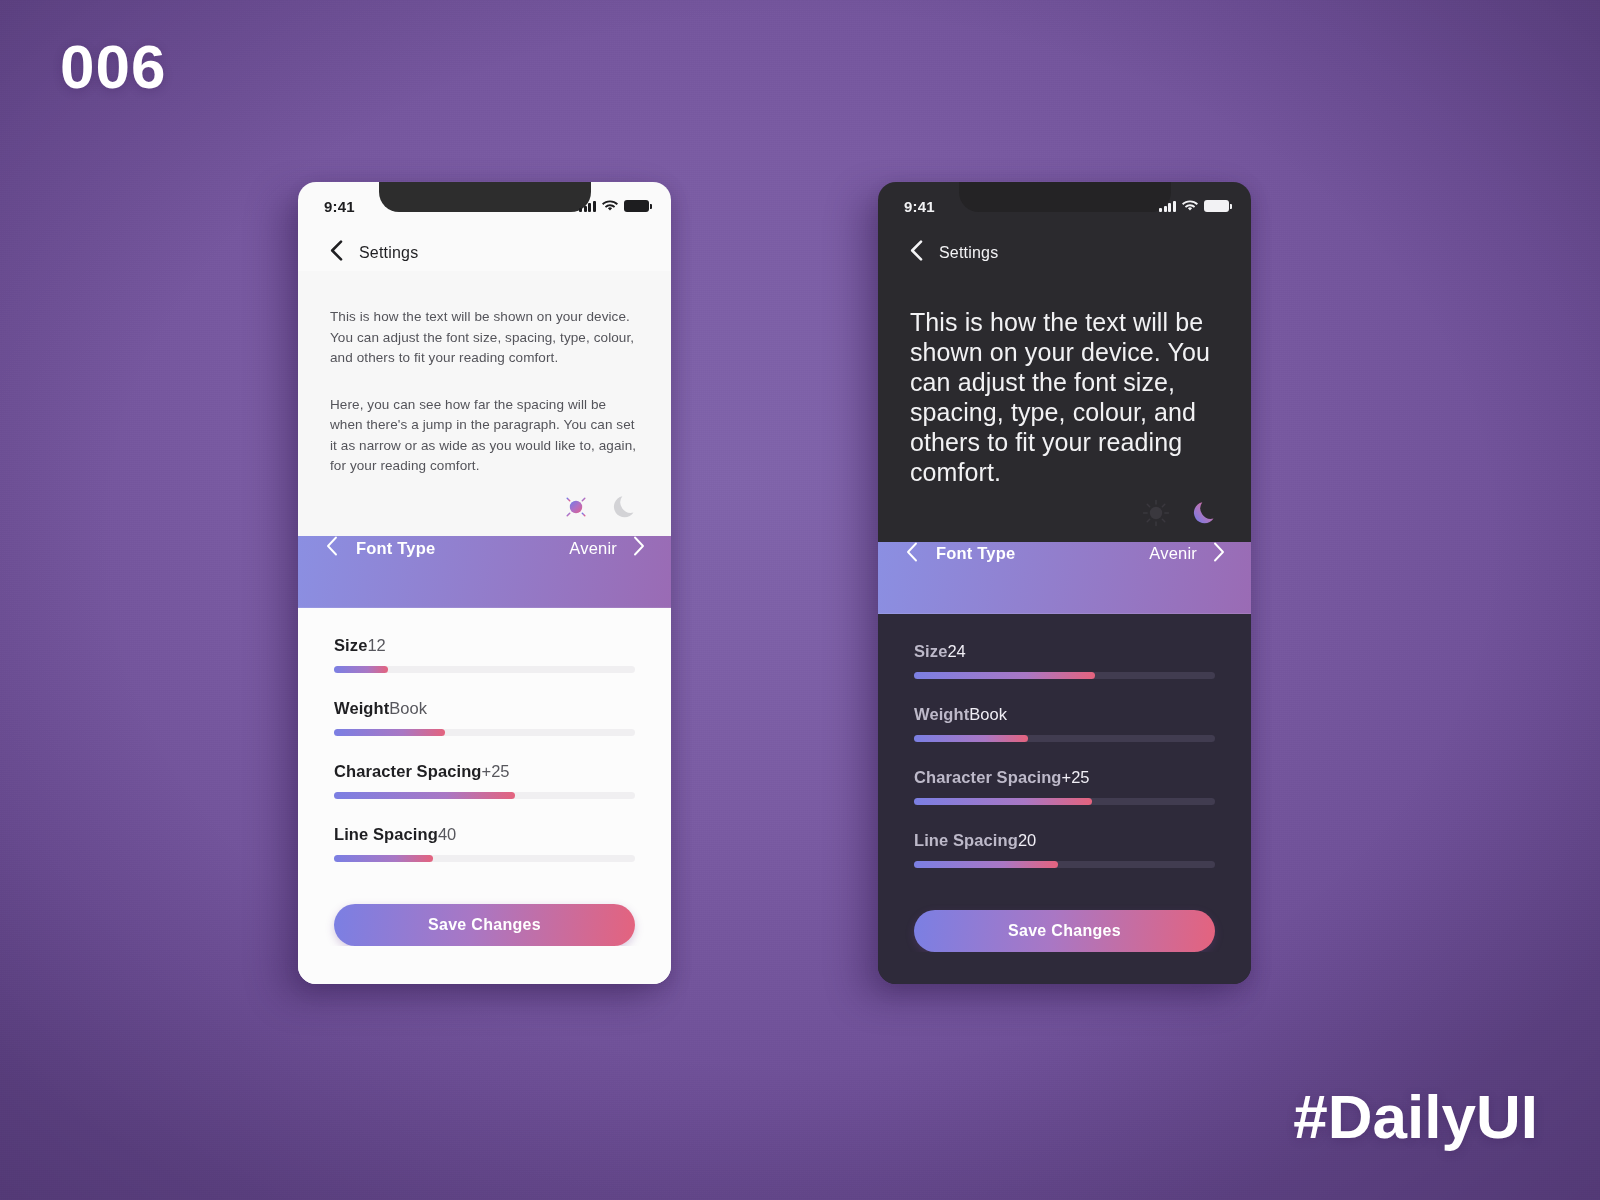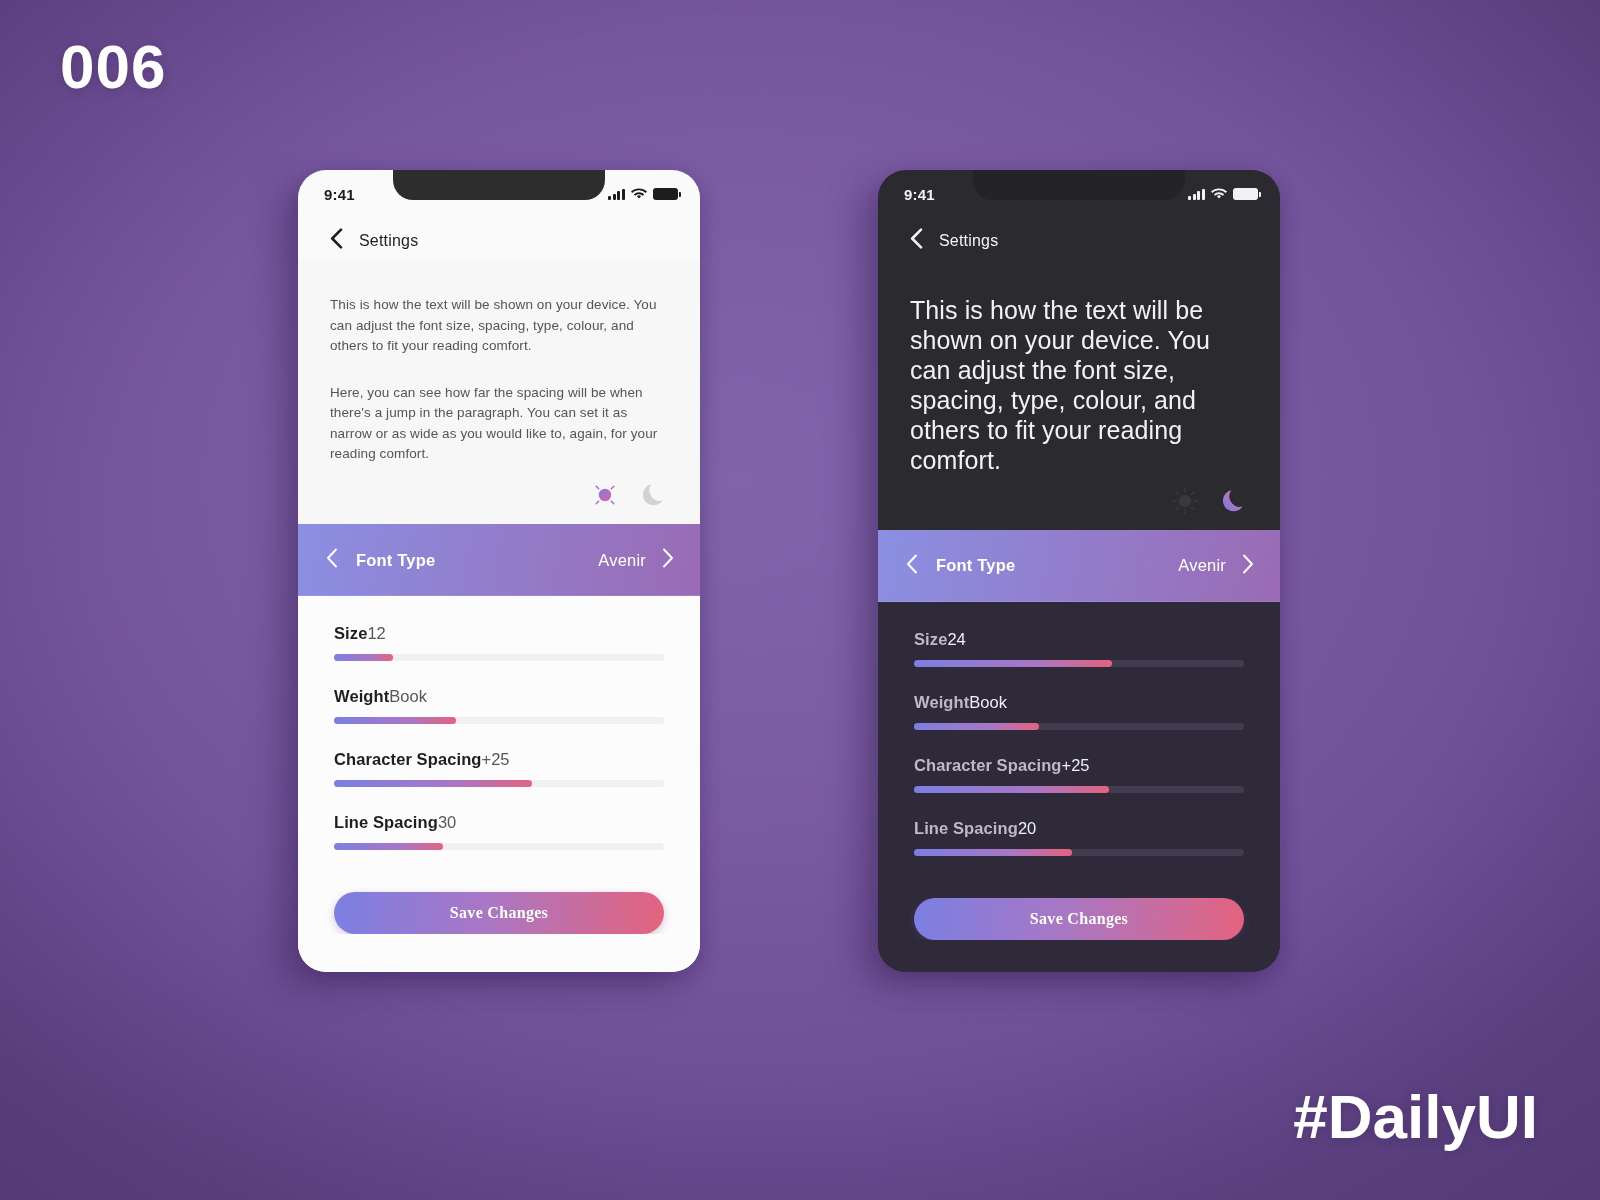--- a/index.html
+++ b/index.html
@@ -55,24 +55,24 @@
     font-weight: 700;
     color: #ffffff;
     letter-spacing: 0px;
     line-height: 1;
     text-shadow: 0 2px 10px rgba(50,25,80,.25);
   }
 
   
   .phone {
     position: absolute;
-    top: 170px;
-    width: 402px;
+    top: 182px;
+    width: 373px;
     height: 802px;
-    border-radius: 28px;
+    border-radius: 18px;
     overflow: hidden;
     box-shadow: -18px 14px 34px rgba(45,22,72,.36), 4px 6px 18px rgba(45,22,72,.20);
   }
   .phone.light { left: 298px; background: #fafafa; }
   .phone.dark  { left: 878px; background: #2b2a2e; }
 
   .screen { position: absolute; inset: 0; display: flex; flex-direction: column; }
 
   
   .notch {
@@ -178,21 +178,21 @@
     display: flex;
     align-items: center;
     gap: 22px;
   }
   .mode-toggle > span { display: block; line-height: 0; }
 
   
   .fonttype {
     flex: 0 0 72px;
     display: flex;
-    align-items: center;
+    align-items: flex-start;
     justify-content: space-between;
     padding: 0 26px 0 28px;
     background: linear-gradient(100deg, #8b8fe2 0%, #9078cd 48%, #9a6bb4 100%);
     box-shadow: 0 -1px 0 rgba(255,255,255,.10) inset;
   }
   .ft-left { display: flex; align-items: center; gap: 18px; }
   .ft-right { display: flex; align-items: center; gap: 16px; }
   .ft-label { font-size: 16.5px; font-weight: 700; color: #ffffff; letter-spacing: .2px; }
   .ft-value { font-size: 16.5px; font-weight: 500; color: #ffffff; letter-spacing: .2px; }
 
@@ -243,21 +243,21 @@
   .save-btn {
     display: block;
     width: 100%;
     height: 42px;
     border: none;
     border-radius: 21px;
     color: #ffffff;
     font-size: 16px;
     font-weight: 700;
     letter-spacing: .3px;
-    font-family: Liberation Serif, serif;
+    font-family: Liberation Sans, sans-serif;
     cursor: pointer;
     background: linear-gradient(95deg, #7b7fe3 0%, #a977c4 46%, #e4637e 100%);
     box-shadow: 0 3px 9px rgba(120,70,150,.28);
   }
 
   .save-tail { flex: 1 1 auto; }
   .phone.light .save-tail { background: #fcfcfc; }
   .phone.dark  .save-tail { background: #2e2a3a; }
 </style>
 </head>
@@ -382,21 +382,21 @@
           <span class="ctrl-value">+25</span>
         </div>
         <div class="track">
           <div class="fill" style="width: 60%; background: linear-gradient(90deg, rgb(123, 127, 227) 0%, rgb(169, 119, 196) 62%, rgb(228, 99, 126) 100%);"></div>
         </div>
       </div>
 
       <div class="ctrl-row">
         <div class="ctrl-head">
           <span class="ctrl-label">Line Spacing</span>
-          <span class="ctrl-value">30</span>
+          <span class="ctrl-value">40</span>
         </div>
         <div class="track">
           <div class="fill" style="width: 33%; background: linear-gradient(90deg, rgb(123, 127, 227) 0%, rgb(169, 119, 196) 62%, rgb(228, 99, 126) 100%);"></div>
         </div>
       </div>
     </div>
 
     <div class="save-wrap">
       <button class="save-btn" style="background: linear-gradient(95deg, rgb(123, 127, 227) 0%, rgb(169, 119, 196) 46%, rgb(228, 99, 126) 100%);">Save Changes</button>
     </div>

